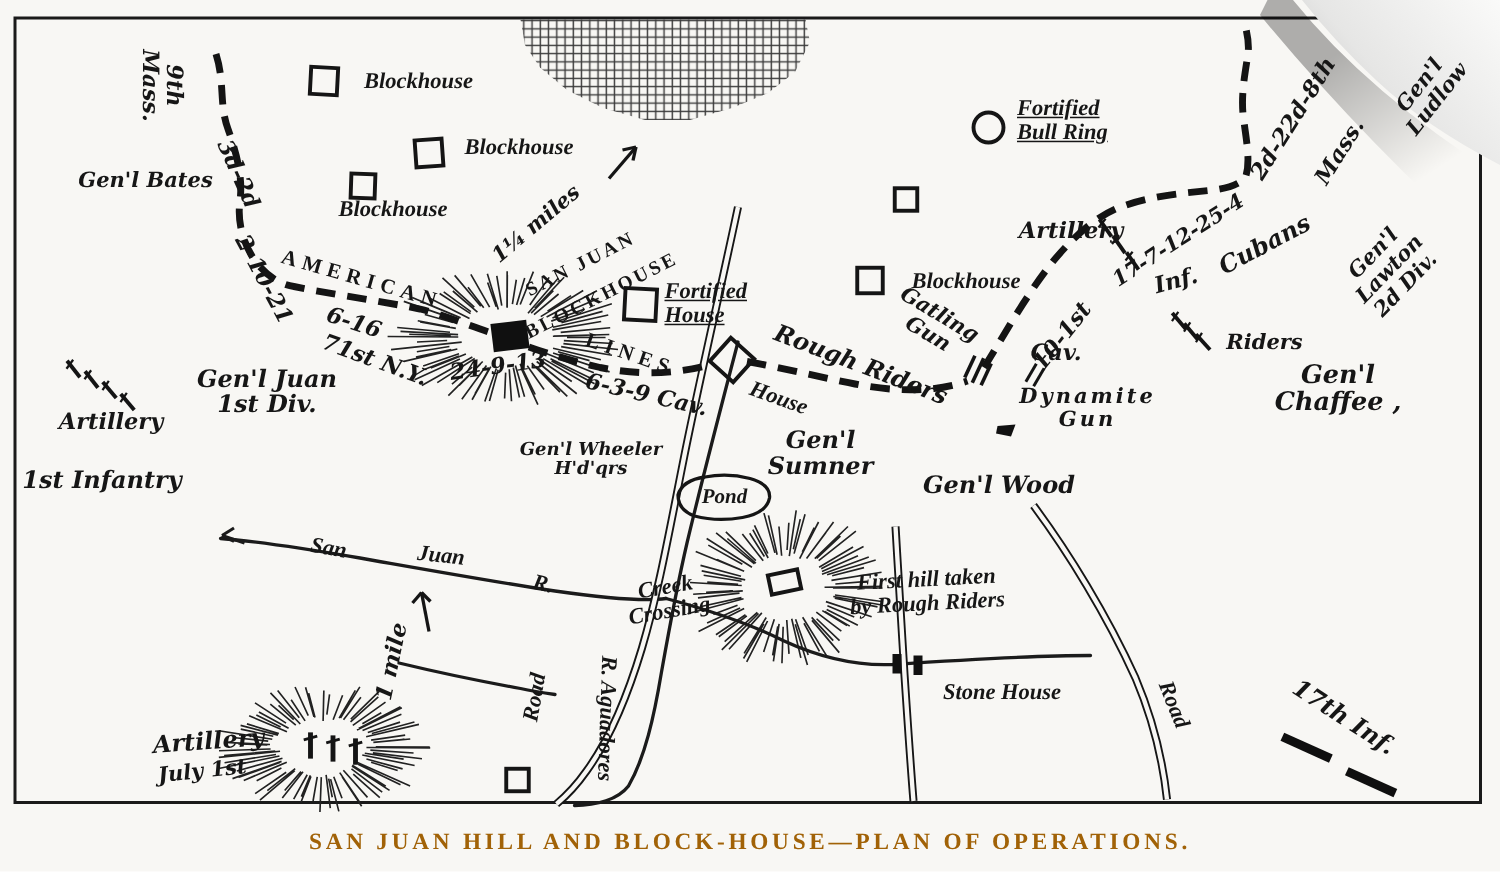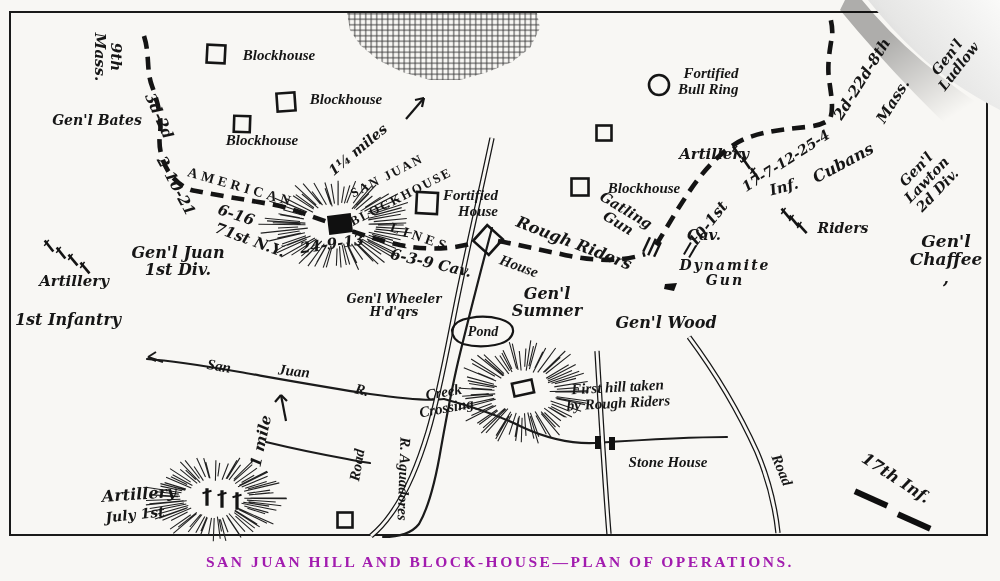--- a/index.html
+++ b/index.html
@@ -10,25 +10,25 @@
   svg.layer{position:absolute;left:0;top:0;width:1000px;height:581px;}
   #mapdraw{z-index:2;}
   #curl{z-index:5;}
   .labels{position:absolute;left:0;top:0;width:1000px;height:581px;z-index:6;}
   .lb{position:absolute;color:#161616;white-space:pre-line;line-height:1.08;text-align:center;
       transform:translate(-50%,-50%);}
   .it{font-family:"Liberation Serif",serif;font-style:italic;font-weight:700;font-size:15px;}
   .itb{font-family:"Liberation Serif",serif;font-style:italic;font-weight:700;font-size:15px;}
   .hv{font-family:"DejaVu Serif",serif;font-style:italic;font-weight:bold;font-size:15px;}
   .caps{font-family:"Liberation Serif",serif;font-weight:700;font-size:14px;letter-spacing:4px;}
-  .la{text-align:right;transform:translate(0,-50%);transform-origin:left center;}
+  .la{text-align:left;transform:translate(0,-50%);transform-origin:left center;text-decoration:underline;}
   .santiago{letter-spacing:7px;font-size:18px;text-shadow:0 0 3px rgba(250,249,246,.95),0 0 6px rgba(250,249,246,.9);}
   .caption{position:absolute;left:0;top:553px;width:1000px;text-align:center;z-index:6;
            font-family:"Liberation Serif",serif;font-weight:700;font-size:15.5px;
-           letter-spacing:2.5px;color:#a21caf;}
+           letter-spacing:2.5px;color:#a16207;}
   .hill path{stroke:#222;stroke-width:1.1;fill:none;}
   .dash{fill:none;stroke:#141414;stroke-width:4.6;stroke-dasharray:13 8;stroke-linecap:butt;}
   .road-o{fill:none;stroke:#161616;stroke-width:5.4;}
   .road-i{fill:none;stroke:#f8f7f4;stroke-width:2.9;}
   .river{fill:none;stroke:#1b1b1b;stroke-width:2.2;stroke-linecap:round;}
   .sym{stroke:#141414;}
   .sq{fill:none;stroke:#151515;stroke-width:2.6;}
 </style>
 </head>
 <body>
@@ -234,21 +234,21 @@
     <div class="lb hv" style="left:862px;top:79px;transform:translate(-50%,-50%) rotate(-58deg)">2d-22d-8th</div>
     <div class="lb hv" style="left:893px;top:101px;transform:translate(-50%,-50%) rotate(-58deg)">Mass.</div>
     <div class="lb hv" style="left:953px;top:62px;font-size:14px;transform:translate(-50%,-50%) rotate(-52deg)">Gen'l
 Ludlow</div>
     <div class="lb hv" style="left:927px;top:180px;font-size:14px;transform:translate(-50%,-50%) rotate(-46deg)">Gen'l
 Lawton
 2d Div.</div>
     <div class="lb hv" style="left:843px;top:229px;font-size:14px">Riders</div>
     <div class="lb hv" style="left:725px;top:273px;font-size:14px;letter-spacing:2px">Dynamite
 Gun</div>
-    <div class="lb hv" style="left:946px;top:260px;font-size:17px">Gen'l Chaffee ,</div>
+    <div class="lb hv" style="left:892px;top:260px;font-size:17px">Gen'l Chaffee ,</div>
     <div class="lb hv" style="left:394px;top:306px;font-size:12px">Gen'l Wheeler
 H'd'qrs</div>
     <div class="lb hv" style="left:547px;top:302px;font-size:16px">Gen'l
 Sumner</div>
     <div class="lb hv" style="left:666px;top:323px;font-size:16px">Gen'l Wood</div>
     <div class="lb it" style="left:483px;top:332px;font-size:14px">Pond</div>
     <div class="lb it" style="left:219px;top:366px;transform:translate(-50%,-50%) rotate(10deg)">San</div>
     <div class="lb it" style="left:294px;top:371px;transform:translate(-50%,-50%) rotate(6deg)">Juan</div>
     <div class="lb it" style="left:362px;top:390px;transform:translate(-50%,-50%) rotate(12deg)">R.</div>
     <div class="lb hv" style="left:261px;top:441px;transform:translate(-50%,-50%) rotate(-78deg)">1 mile</div>

